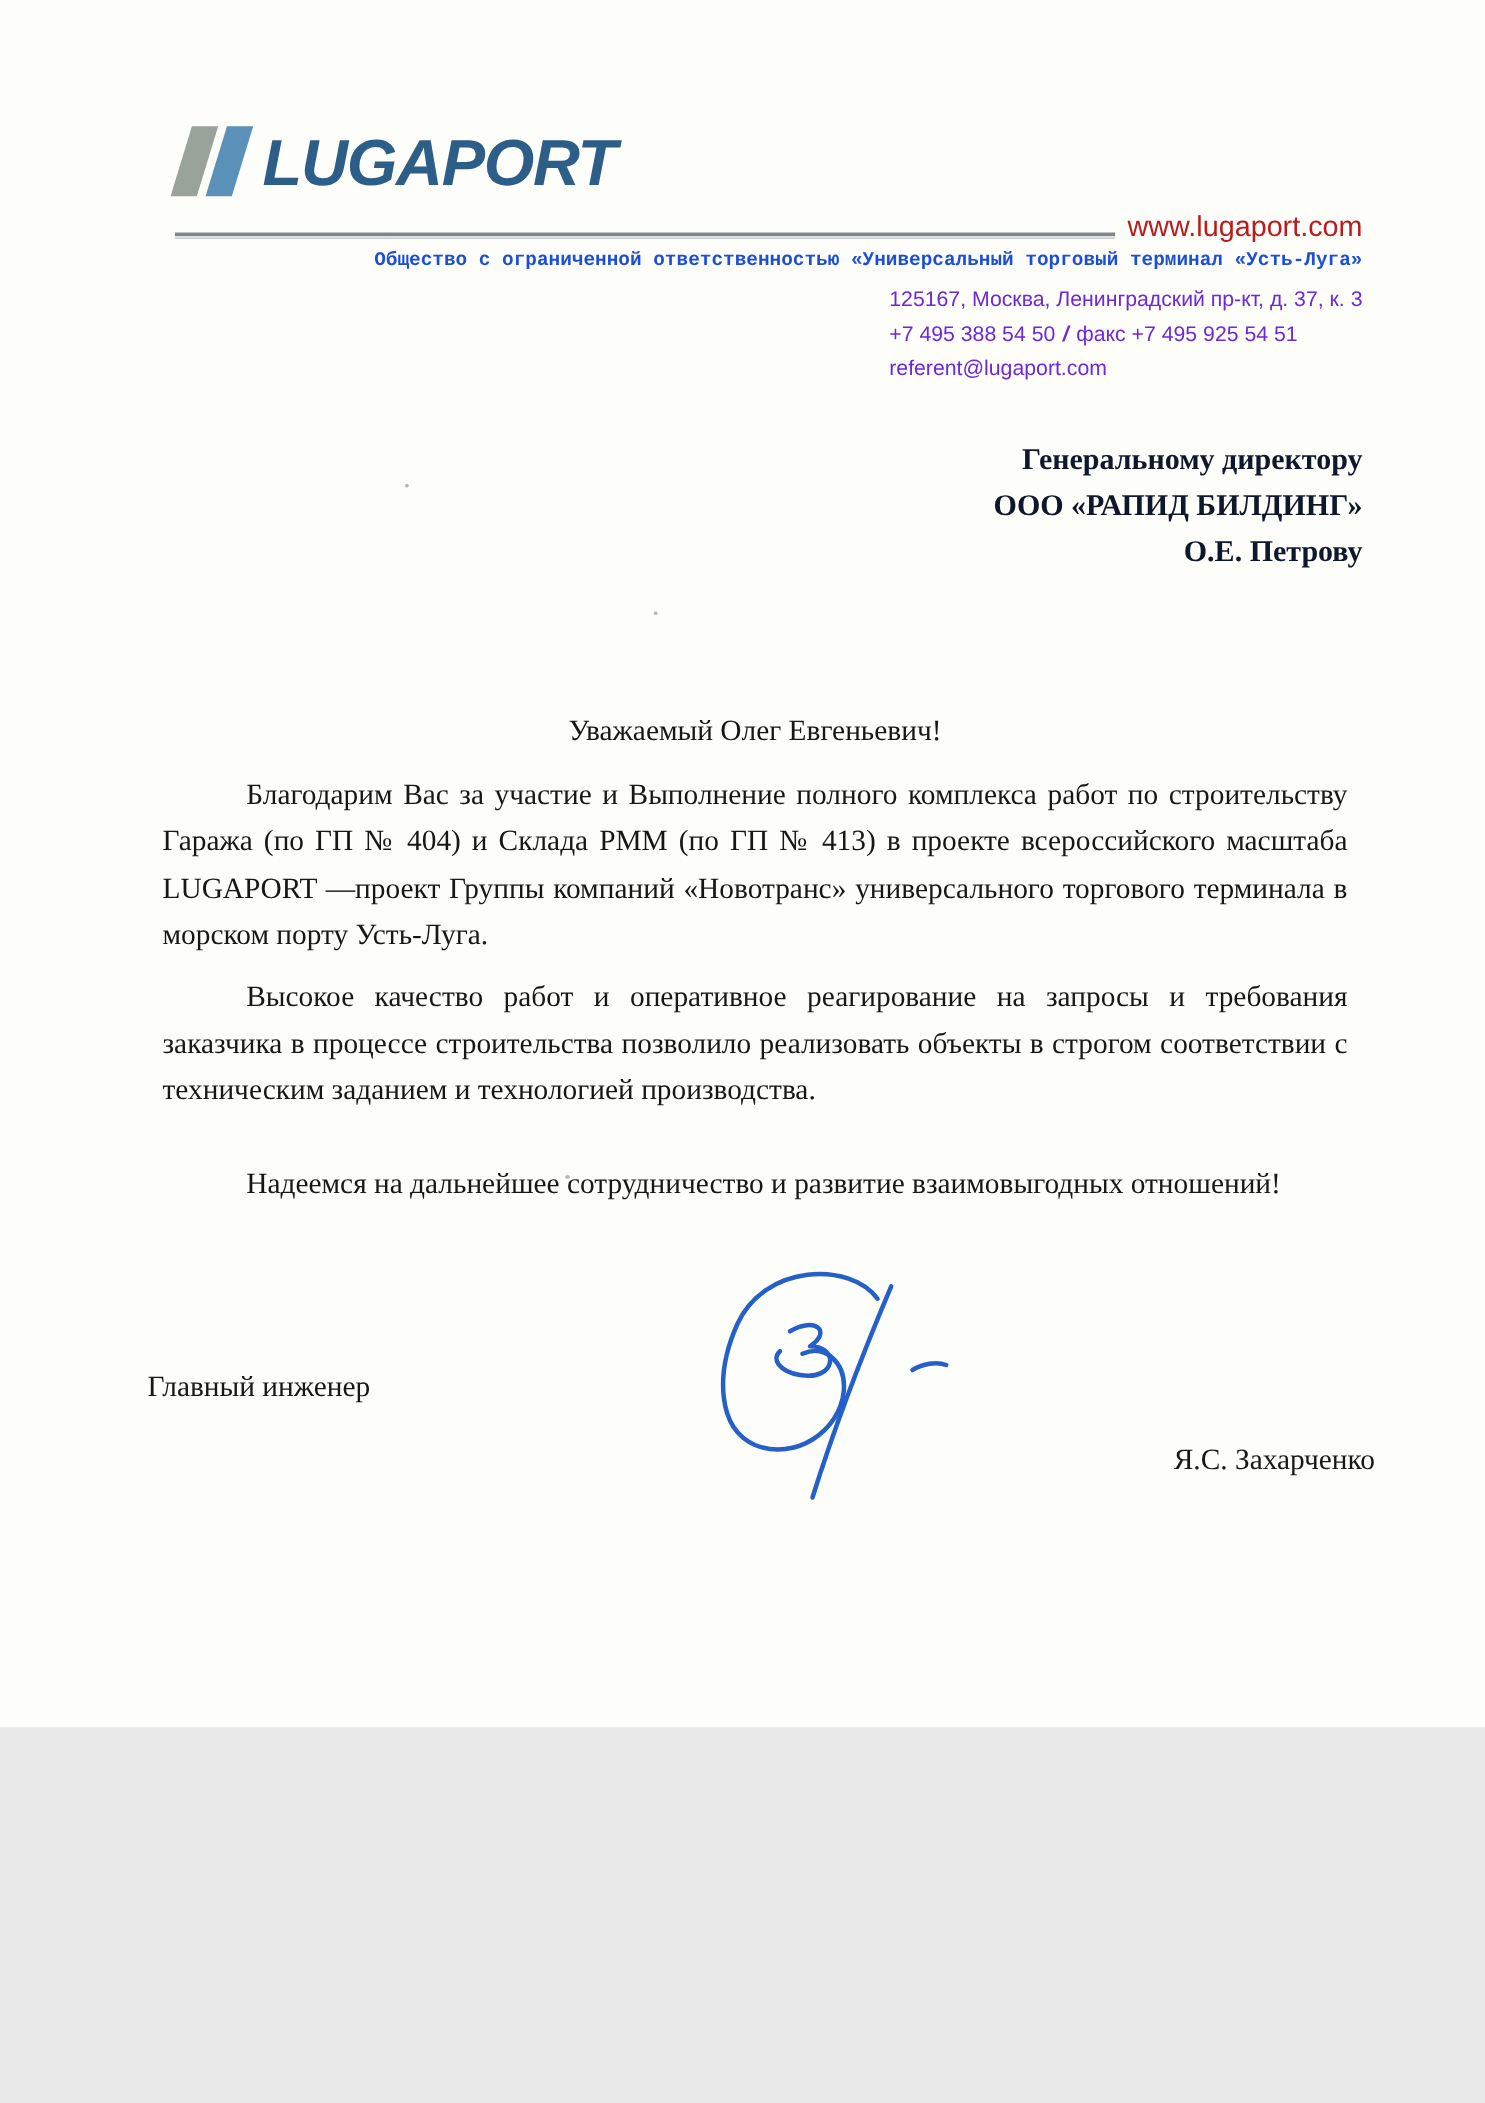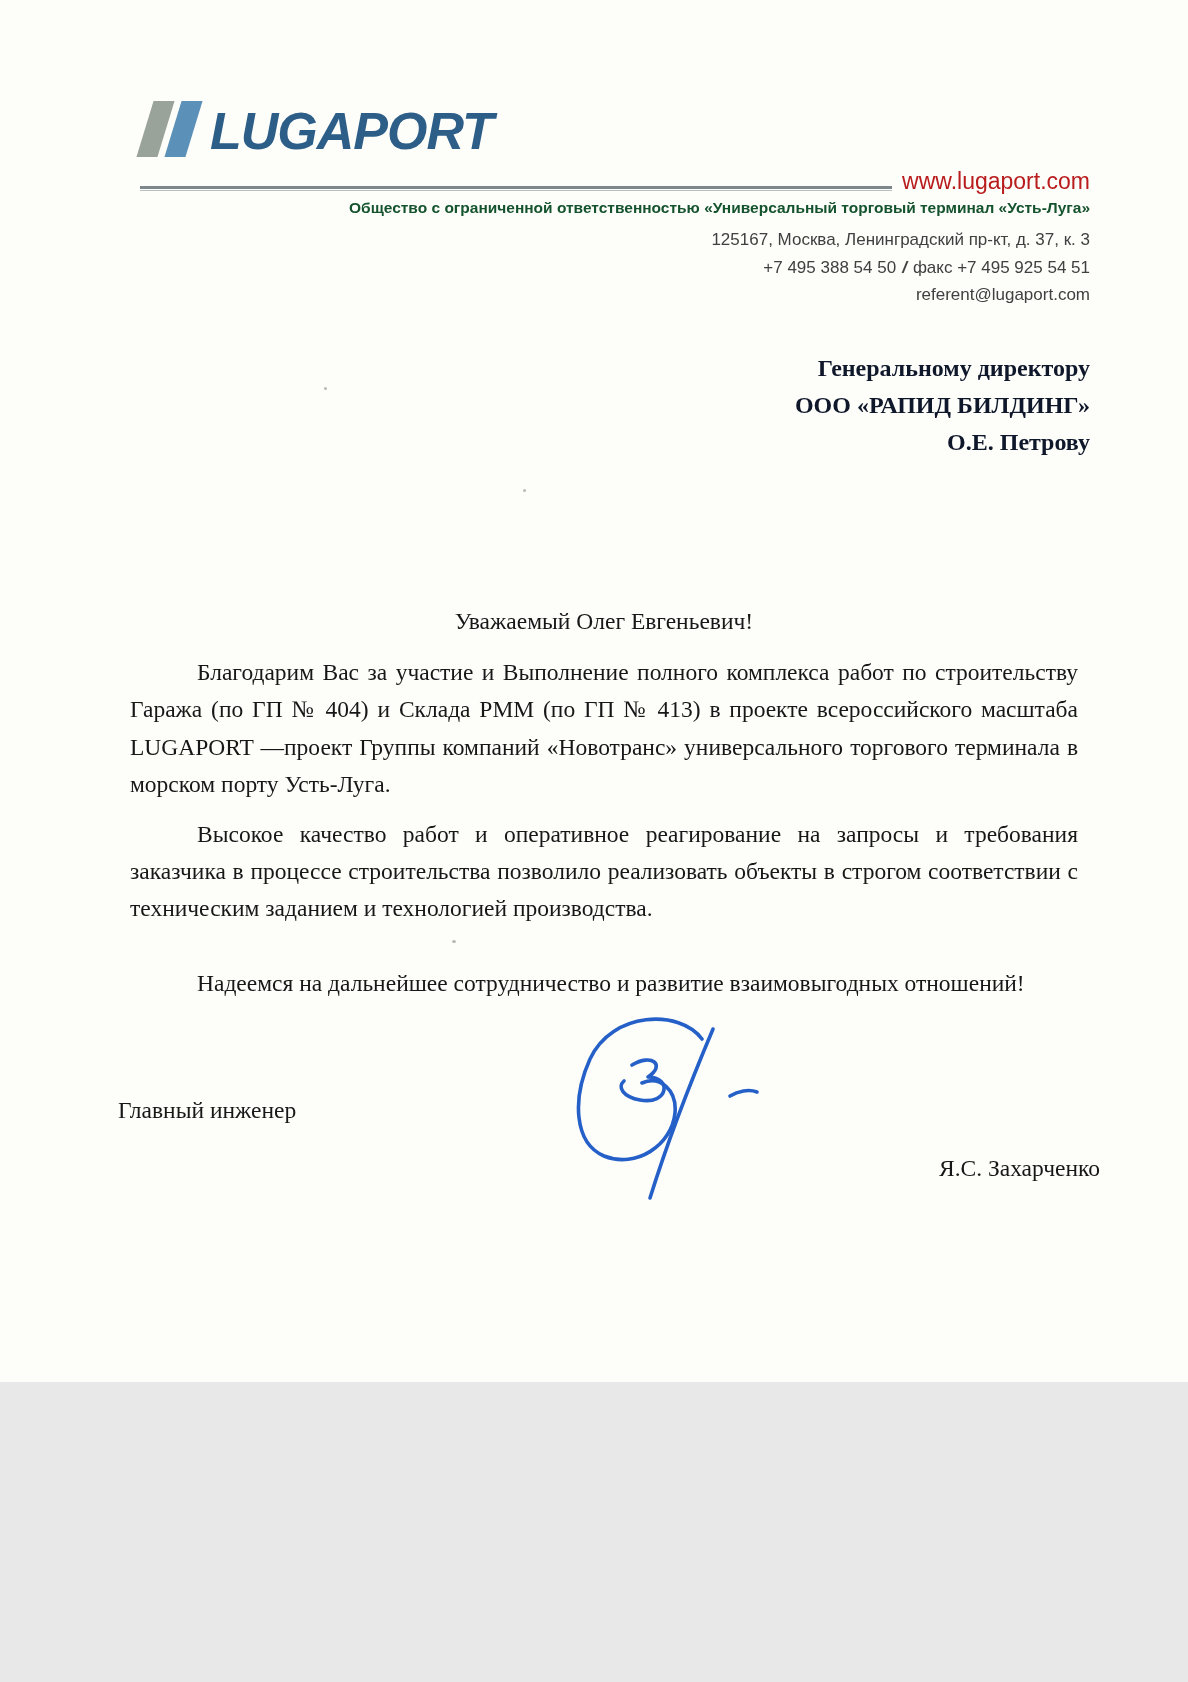--- a/index.html
+++ b/index.html
@@ -20,41 +20,40 @@
   }
   .head-rule { position:absolute; left:140px; top:186px; width:752px; height:3px; background:#7e8789; }
   .head-rule-shadow { position:absolute; left:140px; top:190px; width:752px; height:1px; background:#b9bfc0; }
   .website {
     position:absolute; right:98px; top:168px;
     font-family:"Liberation Sans", sans-serif;
     font-size:23px; color:#b91c1c;
   }
   .company-line {
     position:absolute; right:98px; top:199px;
-    font-family:Liberation Sans, sans-serif;
-    font-weight:bold; font-size:15.5px; color:#14532d;
+    font-family:Liberation Mono, monospace;
+    font-weight:bold; font-size:15.5px; color:#1d4ed8;
     white-space:nowrap;
   }
   .contact-block {
     position:absolute; right:98px; top:226px;
     font-family:"Liberation Sans", sans-serif;
-    font-size:17px; line-height:27.5px; color:#404040;
-    text-align:right;
+    font-size:17px; line-height:27.5px; color:#6d28d9;
   }
   .contact-sep { font-weight:bold; font-style:italic; padding:0 6px; }
 
   
   .recipient {
     position:absolute; right:98px; top:350px;
     text-align:right; font-weight:bold;
     font-size:24px; line-height:37px; color:#0f172a;
   }
 
   
-  .body-col { position:absolute; left:118px; top:608px; width:972px; }
+  .body-col { position:absolute; left:118px; top:572px; width:972px; }
   .salutation { text-align:center; font-size:23.5px; margin:0 0 19px 0; }
   .para {
     font-size:23.5px; line-height:37.4px; text-align:justify;
     text-indent:67px; margin:12px;
   }
   .para-gap { margin-top:37px; }
 
   
   .closing-block {
     position:absolute; left:118px; top:1092px;

